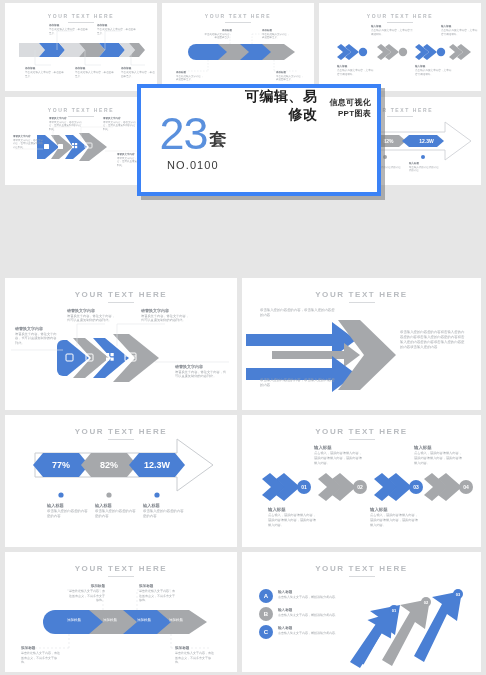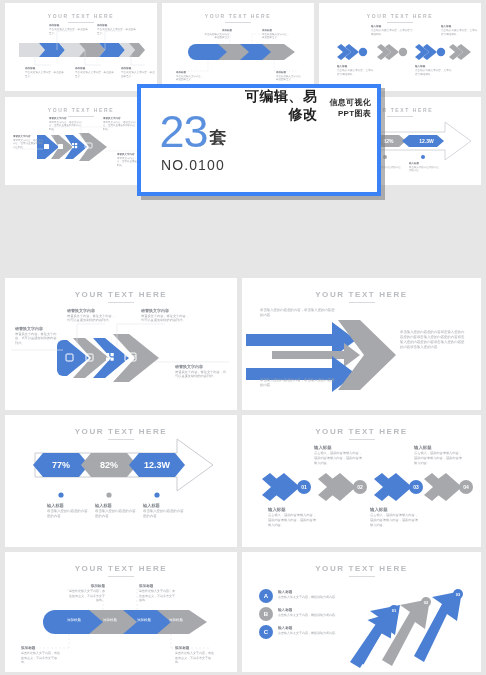--- a/index.html
+++ b/index.html
@@ -54,21 +54,21 @@
     width:44%;
     display:flex; flex-direction:column;
     align-items:center; justify-content:center;
     padding-top:4px;
   }
   #tc-num-row { display:flex; align-items:flex-end; }
   #tc-num { font-size:45px; line-height:.92; color:#5a90dd; font-weight:400;
             letter-spacing:-1px; }
   #tc-unit { font-size:17px; color:#3a3a3a; font-weight:700; margin-left:2px;
              position:relative; top:-3px; }
-  #tc-no { font-size:14px; color:#3a3a3a; letter-spacing:1.1px; margin-top:5px; }
+  #tc-no { font-size:11px; color:#3a3a3a; letter-spacing:1.1px; margin-top:5px; }
   #title-card .right {
     width:56%;
     display:flex; flex-direction:row; justify-content:center;
     padding-right:6px;
   }
   #tc-line1 { font-size:14px; color:#1d1d1d; font-weight:700; text-align:right;
               letter-spacing:.5px; }
   #tc-line2 { font-size:18px; color:#4a86dd; font-weight:700; text-align:right;
               letter-spacing:.5px; margin-top:2px; }
   #tc-line3 { font-size:8px; color:#2b2b2b; font-weight:700; text-align:right;

